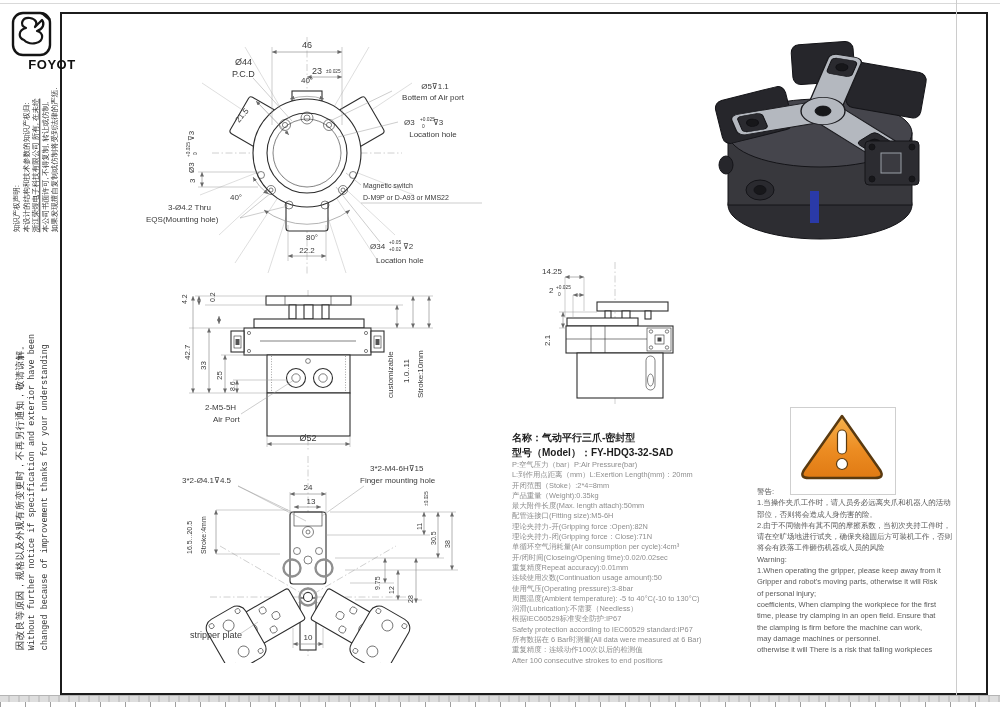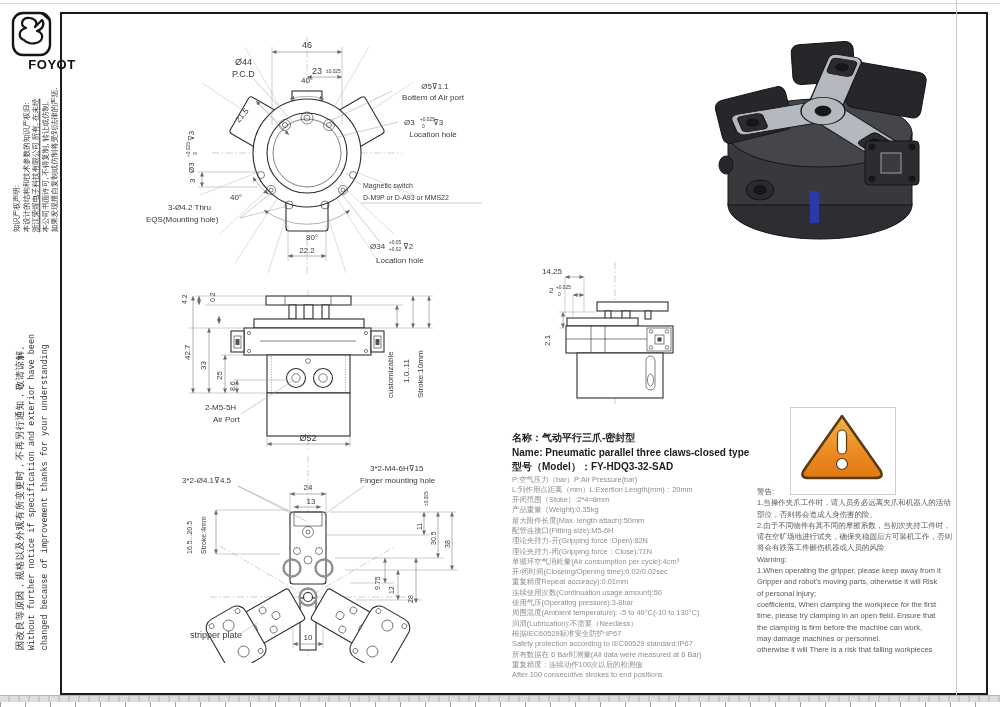--- a/index.html
+++ b/index.html
@@ -437,21 +437,20 @@
         <circle cx="252" cy="164" r="3" fill="#17171a"></circle>
       <rect x="150" y="176" width="9" height="32" fill="#2a3aa8" stroke="none"></rect>
       <ellipse cx="100" cy="175" rx="14" ry="10" fill="#2a2a2f"></ellipse>
         <ellipse cx="100" cy="175" rx="6" ry="4.5" fill="#17171a"></ellipse>
       <ellipse cx="66" cy="150" rx="7" ry="9" fill="#26262b"></ellipse>
     </g>
   </svg>
 
   <div class="specs">
     <div class="spec-h">名称：气动平行三爪-密封型</div>
-    <div class="spec-h">Name: Pneumatic parallel three claws-closed type</div>
     <div class="spec-h">型号（Model）：FY-HDQ3-32-SAD</div>
     <div class="spec-l">P:空气压力（bar）P:Air Pressure(bar)</div>
     <div class="spec-l">L:到作用点距离（mm）L:Exertion Length(mm)：20mm</div>
     <div class="spec-l">开闭范围（Stoke）:2*4=8mm</div>
     <div class="spec-l">产品重量（Weight):0.35kg</div>
     <div class="spec-l">最大附件长度(Max. length attach):50mm</div>
     <div class="spec-l">配管连接口(Fitting size):M5-6H</div>
     <div class="spec-l">理论夹持力-开(Gripping force :Open):82N</div>
     <div class="spec-l">理论夹持力-闭(Gripping force：Close):71N</div>
     <div class="spec-l">单循环空气消耗量(Air consumption per cycle):4cm³</div>

